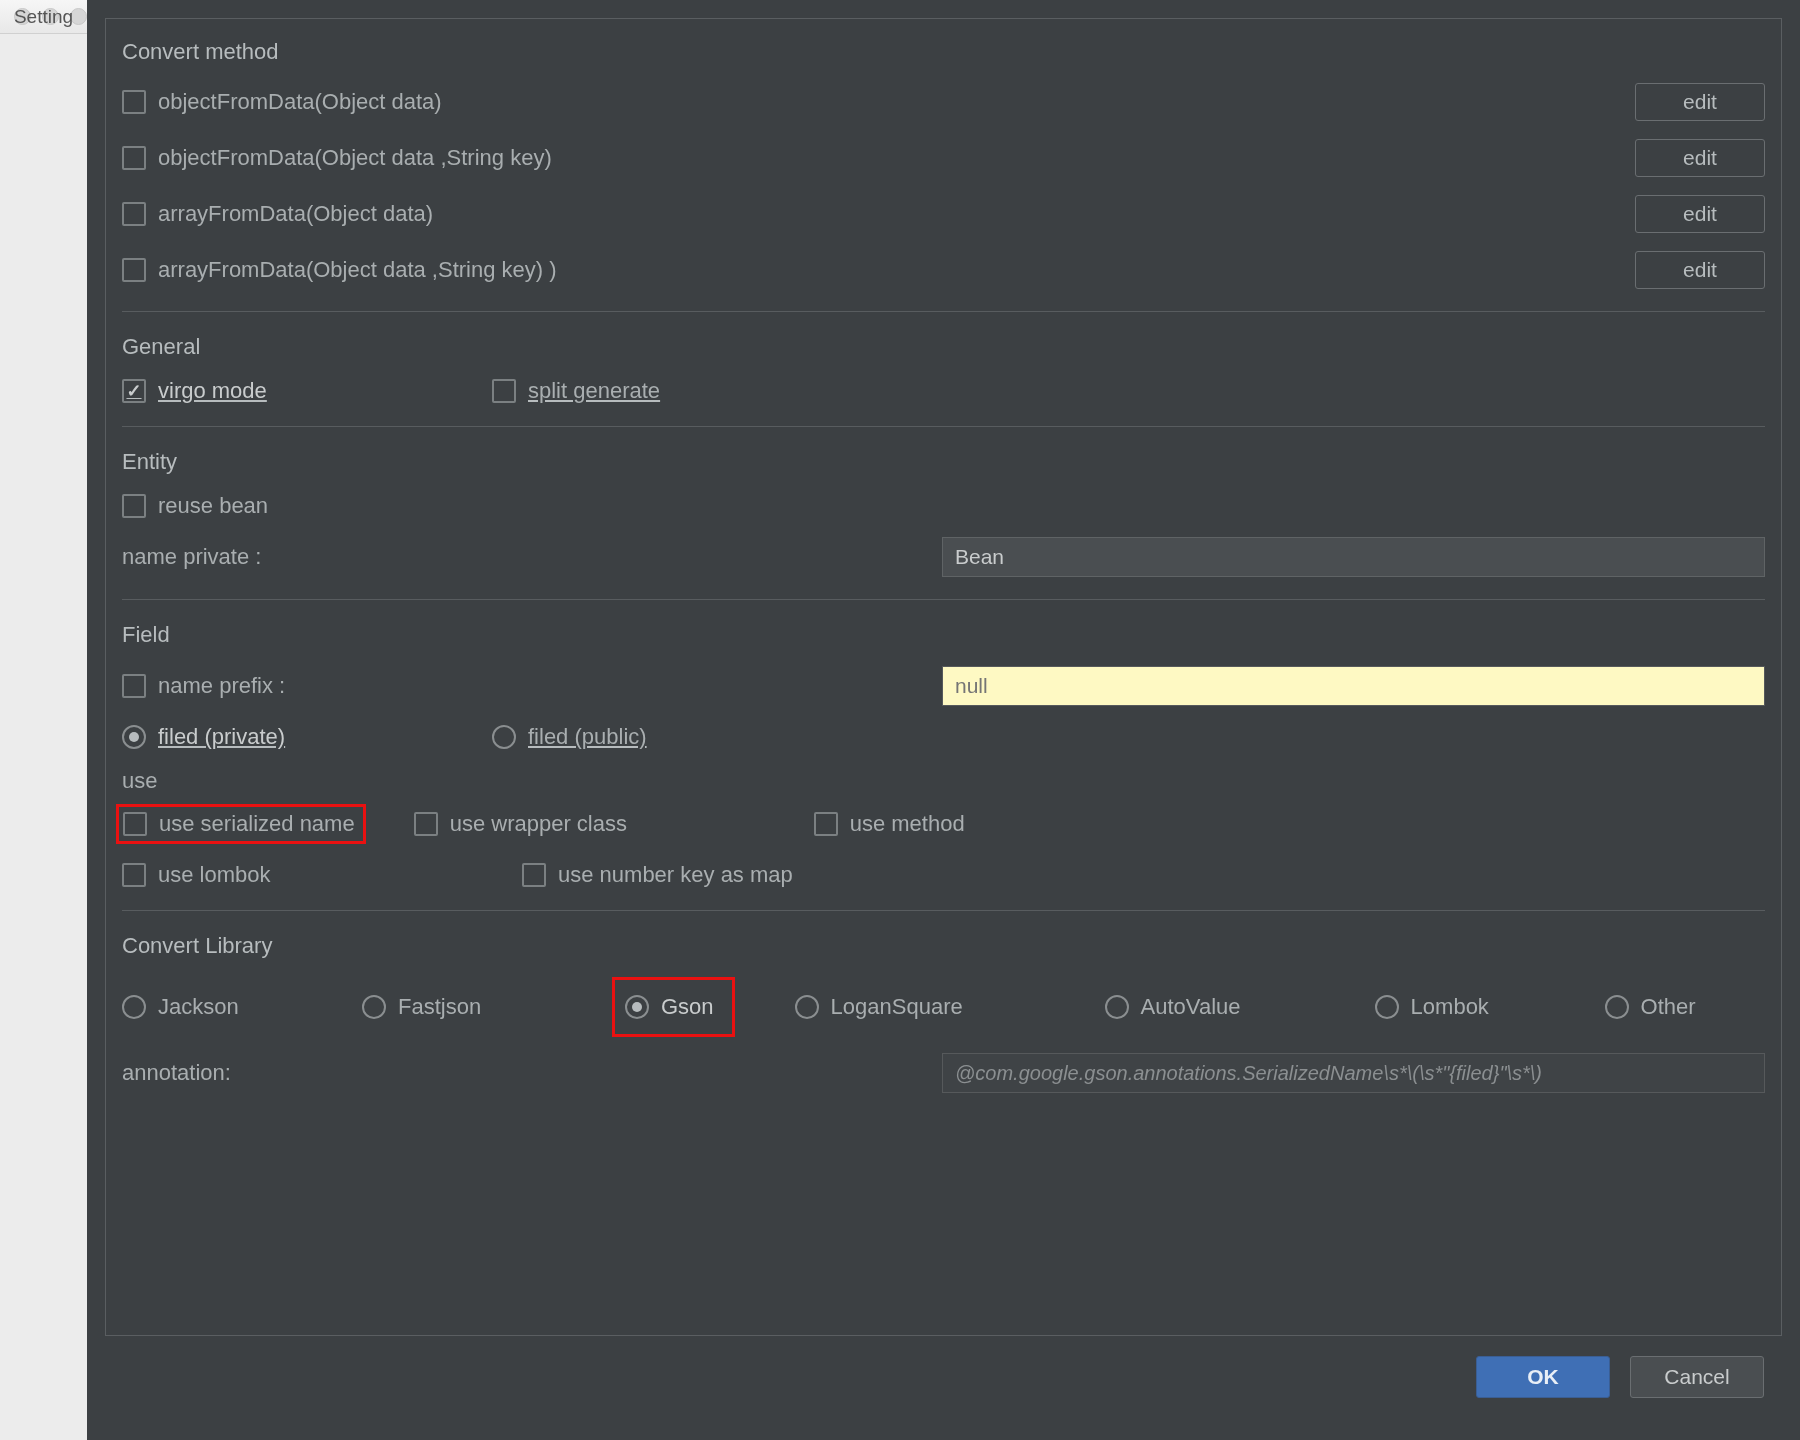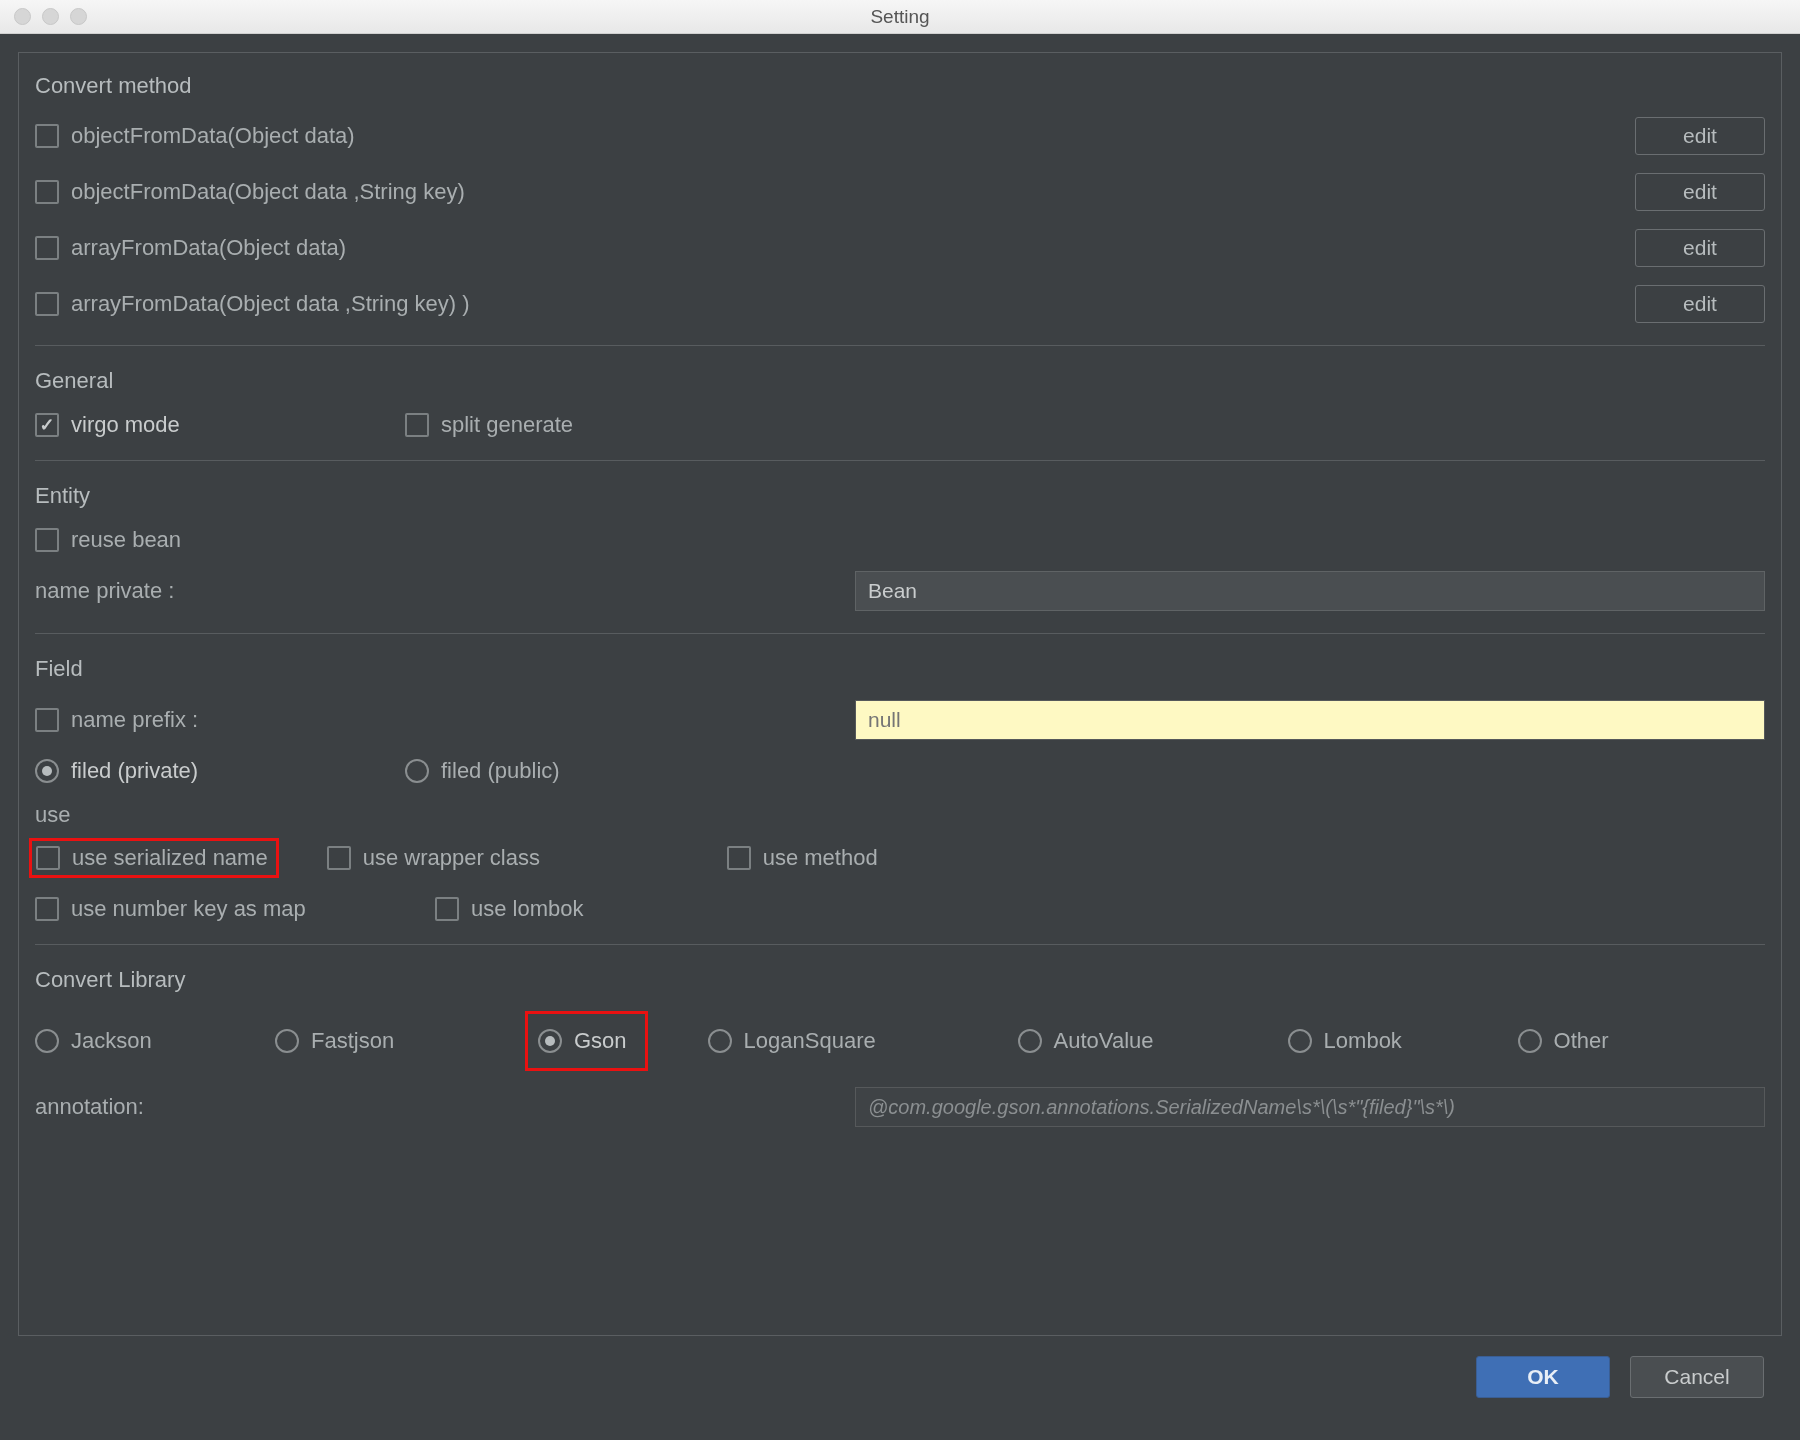--- a/index.html
+++ b/index.html
@@ -8,21 +8,21 @@
   background: #ececec;
   width: 1800px;
   height: 1440px;
   overflow: hidden;
 }
 .window {
   width: 1800px;
   height: 1440px;
   background: #ececec;
   display: flex;
-  flex-direction: column;
+  flex-direction: row;
 }
 .titlebar {
   height: 34px;
   background: linear-gradient(#f6f6f6, #e8e8e8);
   display: flex;
   align-items: center;
   position: relative;
   border-bottom: 1px solid #d0d0d0;
 }
 .traffic-lights {
@@ -135,21 +135,21 @@
   font-size: 21px;
   padding: 0 12px;
   flex: 1;
 }
 .textinput.disabled {
   background: #fef9c3;
   border: 1px solid #56595b;
   color: #777b7d;
 }
 .two-col { display: flex; }
-.two-col .cbwrap { width: 370px; display: flex; align-items: center; }
+.two-col .cbwrap { width: 370px; display: flex; align-items: center; text-decoration: underline; }
 .cbwrap { display: flex; align-items: center; }
 .three-col { display: flex; }
 .three-col .cbwrap { width: 400px; }
 .highlight-red {
   border: 3px solid #ea1111;
   padding: 4px 8px 4px 4px;
   margin-left: -6px;
   display: inline-flex;
   align-items: center;
 }
@@ -308,25 +308,25 @@
           <span class="label">use wrapper class</span>
         </div>
         <div class="cbwrap">
           <span class="checkbox"></span>
           <span class="label">use method</span>
         </div>
       </div>
       <div class="row three-col">
         <div class="cbwrap">
           <span class="checkbox"></span>
+          <span class="label">use lombok</span>
+        </div>
+        <div class="cbwrap">
+          <span class="checkbox"></span>
           <span class="label">use number key as map</span>
-        </div>
-        <div class="cbwrap">
-          <span class="checkbox"></span>
-          <span class="label">use lombok</span>
         </div>
       </div>
 
       <div class="divider"></div>
 
       <div class="section-title">Convert Library</div>
       <div class="libs-row">
         <div class="lib-item lib-spacer-1">
           <span class="radio"></span>
           <span class="label">Jackson</span>

